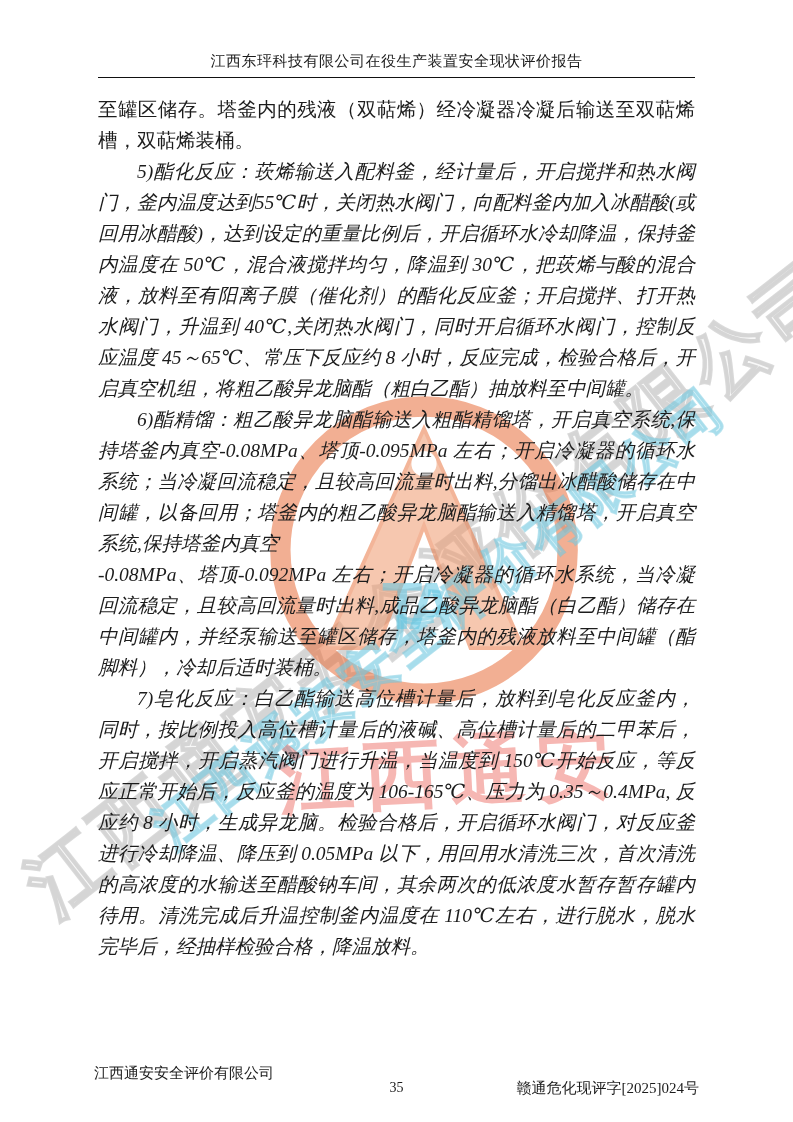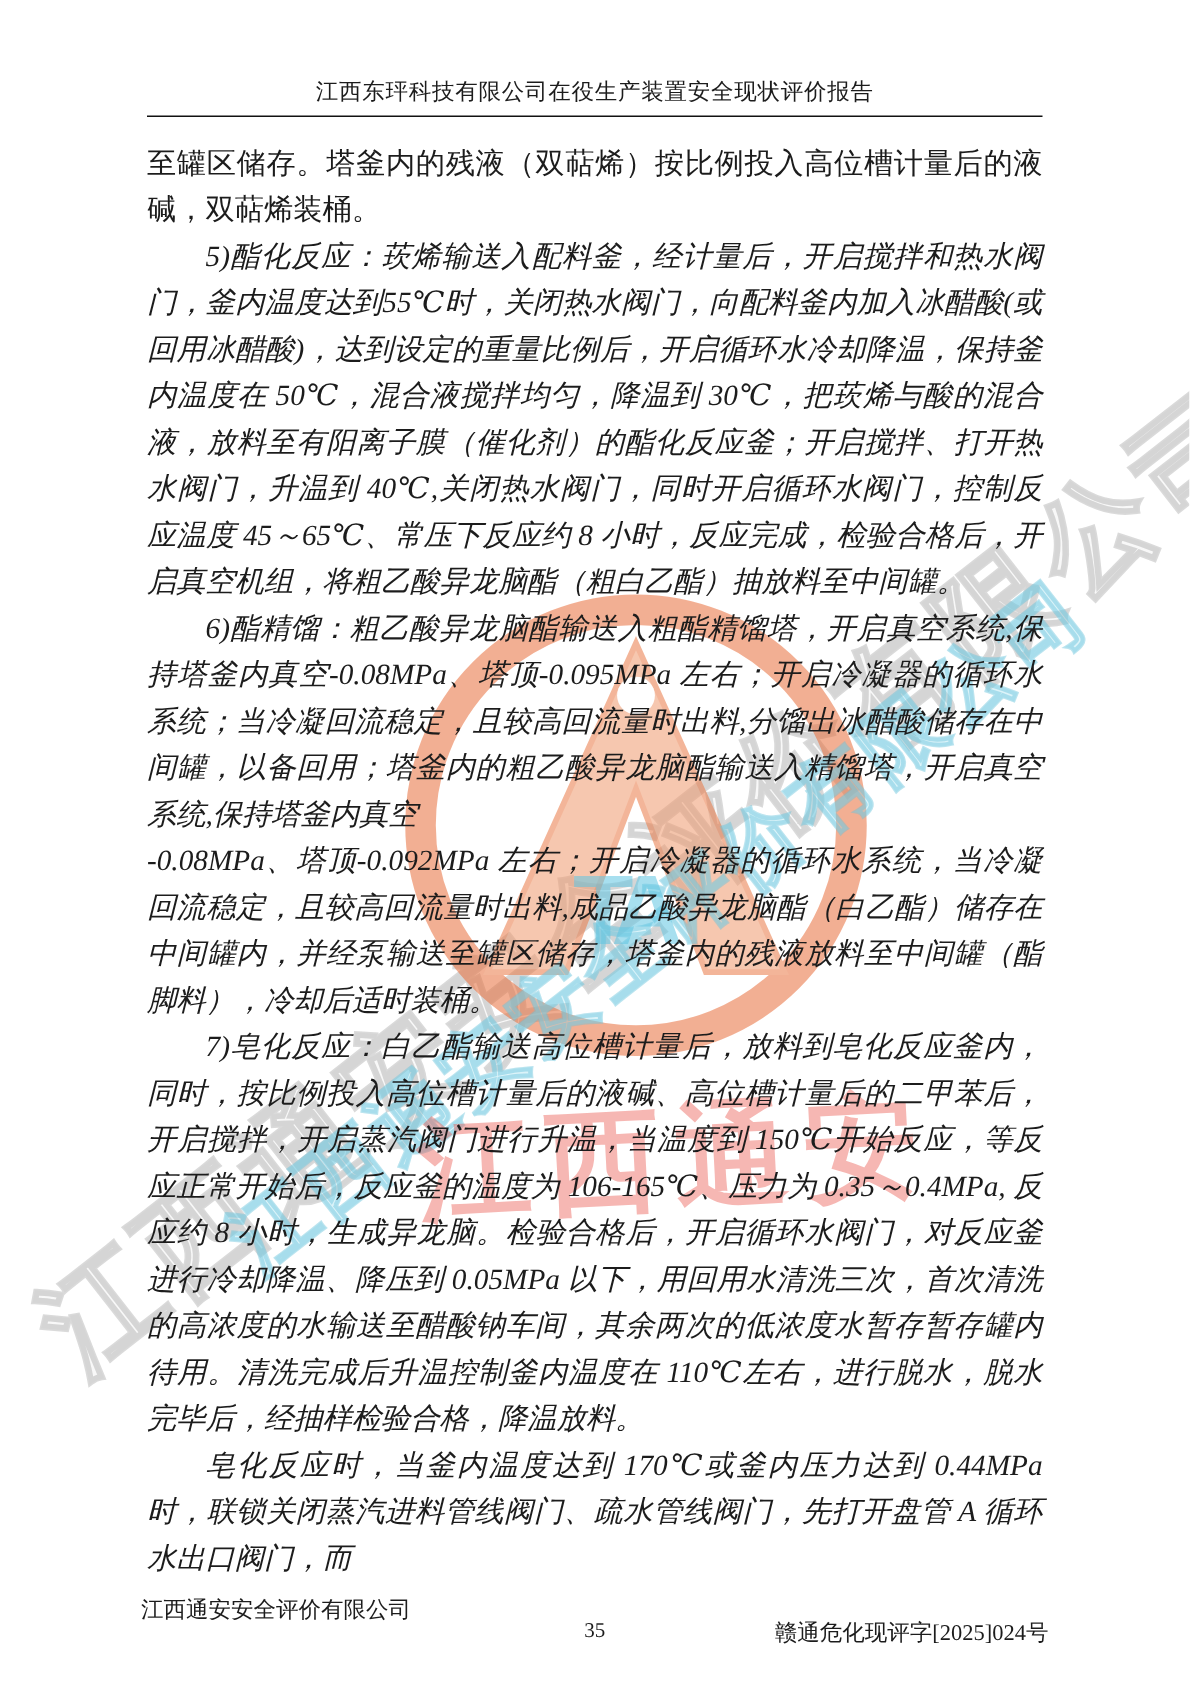--- a/index.html
+++ b/index.html
@@ -86,26 +86,25 @@
 
     <div class="wm-ta">TA</div>
 
     <div class="wm-pink">江西通安</div>
   </div>
 
   <div class="content">
     <div class="hdr">江西东玶科技有限公司在役生产装置安全现状评价报告</div>
 
     <div class="bodytext">
-      <p>至罐区储存。塔釜内的残液（双萜烯）按比例投入高位槽计量后的液碱，双萜烯装桶。</p>
+      <p>至罐区储存。塔釜内的残液（双萜烯）经冷凝器冷凝后输送至双萜烯槽，双萜烯装桶。</p>
       <p class="indent">5)酯化反应：莰烯输送入配料釜，经计量后，开启搅拌和热水阀门，釜内温度达到55℃时，关闭热水阀门，向配料釜内加入冰醋酸(或回用冰醋酸)，达到设定的重量比例后，开启循环水冷却降温，保持釜内温度在 50℃，混合液搅拌均匀，降温到 30℃，把莰烯与酸的混合液，放料至有阳离子膜（催化剂）的酯化反应釜；开启搅拌、打开热水阀门，升温到 40℃,关闭热水阀门，同时开启循环水阀门，控制反应温度 45～65℃、常压下反应约 8 小时，反应完成，检验合格后，开启真空机组，将粗乙酸异龙脑酯（粗白乙酯）抽放料至中间罐。</p>
       <p class="indent">6)酯精馏：粗乙酸异龙脑酯输送入粗酯精馏塔，开启真空系统,保持塔釜内真空-0.08MPa、塔顶-0.095MPa 左右；开启冷凝器的循环水系统；当冷凝回流稳定，且较高回流量时出料,分馏出冰醋酸储存在中间罐，以备回用；塔釜内的粗乙酸异龙脑酯输送入精馏塔，开启真空系统,保持塔釜内真空
 -0.08MPa、塔顶-0.092MPa 左右；开启冷凝器的循环水系统，当冷凝回流稳定，且较高回流量时出料,成品乙酸异龙脑酯（白乙酯）储存在中间罐内，并经泵输送至罐区储存，塔釜内的残液放料至中间罐（酯脚料），冷却后适时装桶。</p>
       <p class="indent">7)皂化反应：白乙酯输送高位槽计量后，放料到皂化反应釜内，同时，按比例投入高位槽计量后的液碱、高位槽计量后的二甲苯后，开启搅拌，开启蒸汽阀门进行升温，当温度到 150℃开始反应，等反应正常开始后，反应釜的温度为 106-165℃、压力为 0.35～0.4MPa, 反应约 8 小时，生成异龙脑。检验合格后，开启循环水阀门，对反应釜进行冷却降温、降压到 0.05MPa 以下，用回用水清洗三次，首次清洗的高浓度的水输送至醋酸钠车间，其余两次的低浓度水暂存暂存罐内待用。清洗完成后升温控制釜内温度在 110℃左右，进行脱水，脱水完毕后，经抽样检验合格，降温放料。</p>
-      <p class="indent">皂化反应时，当釜内温度达到 170℃或釜内压力达到 0.44MPa 时，联锁关闭蒸汽进料管线阀门、疏水管线阀门，先打开盘管 A 循环水出口阀门，而</p>
     </div>
   </div>
 
   <div class="ftr">
     <span class="company">江西通安安全评价有限公司</span>
     <span class="pagenum">35</span>
     <span class="docnum">赣通危化现评字[2025]024号</span>
   </div>
 
 </div>

